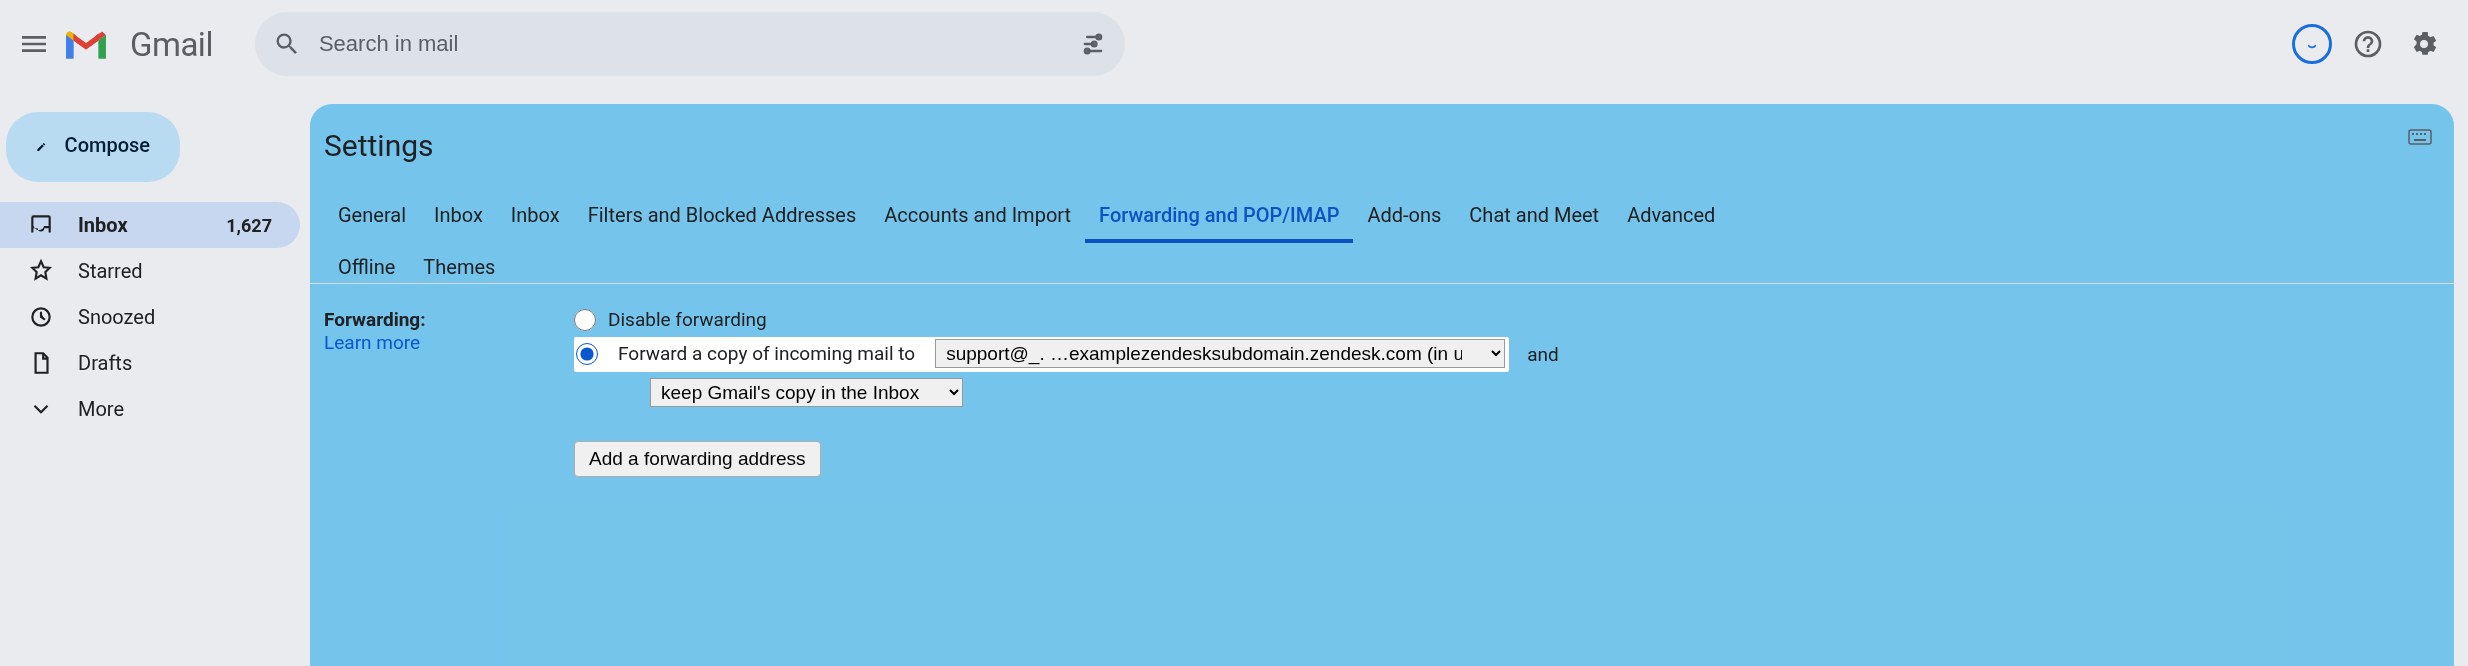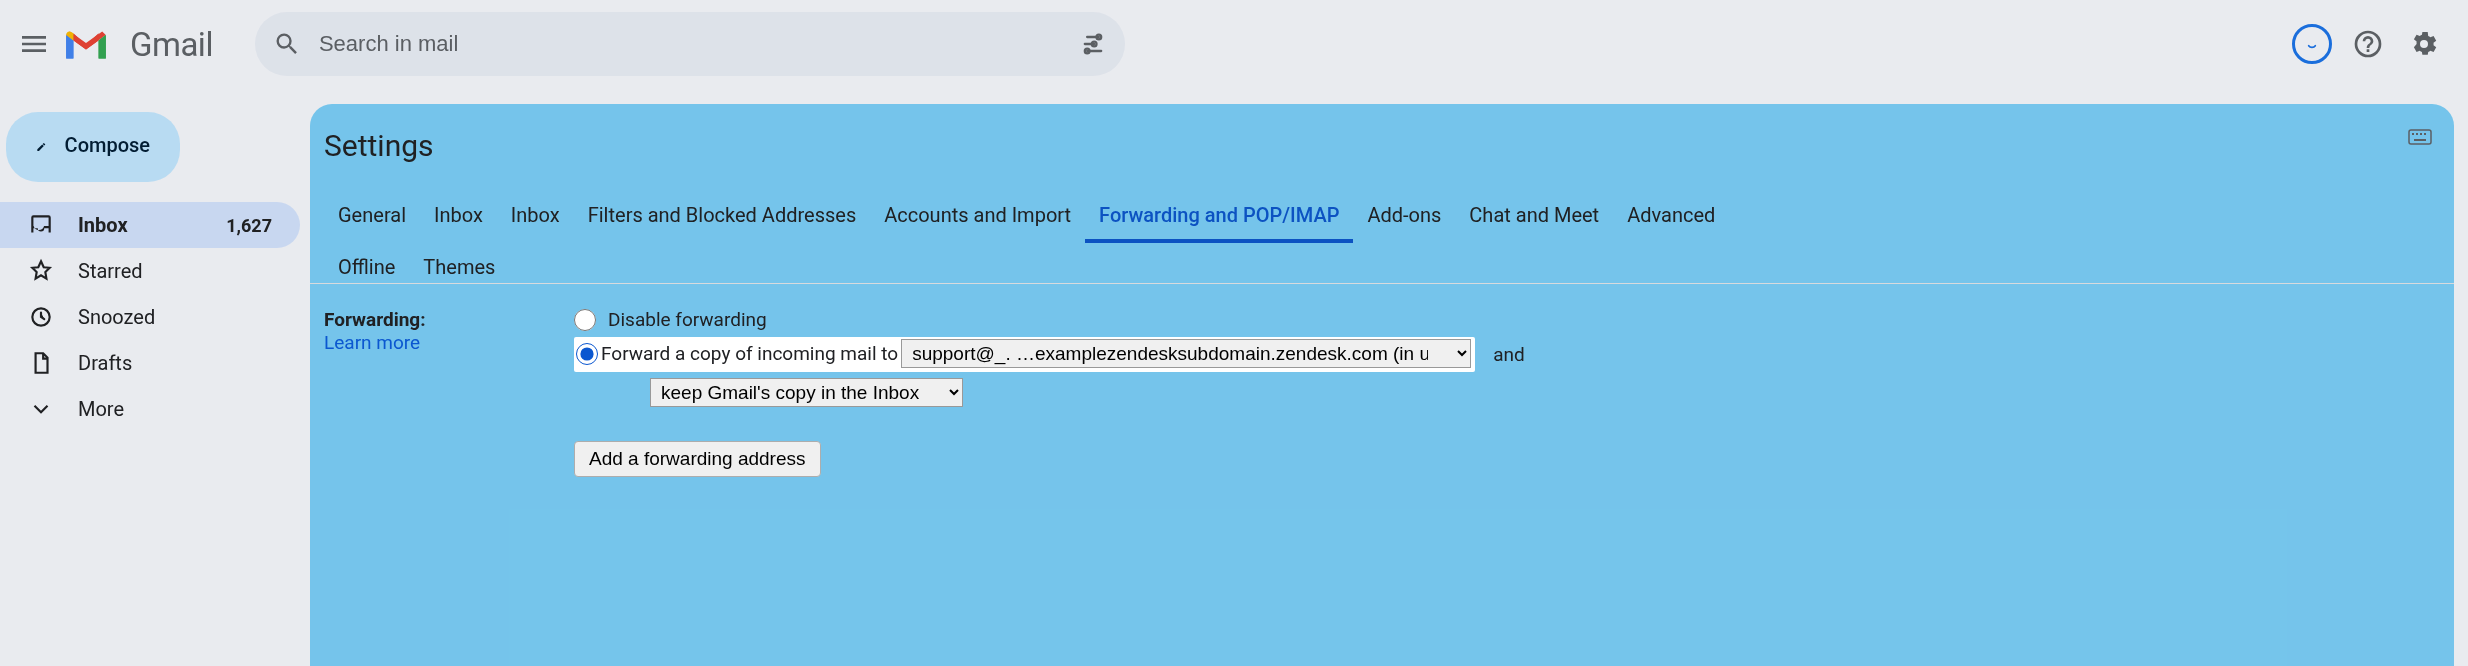--- a/index.html
+++ b/index.html
@@ -49,21 +49,21 @@
 .tabrow2 { padding-top:12px; padding-bottom:4px;}
 
 
 .section { display:flex; padding: 24px 14px 0; position:relative; z-index: 100;}
 .sec-label { width:250px; font-size:19px;}
 .sec-label strong { font-weight:700;}
 .sec-label a { color:#0b57d0; text-decoration:none; cursor:pointer;}
 .sec-body { flex:1; font-size:19px; color:#202124;}
 .optrow { display:flex; align-items:center; gap:12px; margin-bottom:6px;}
 .optrow input[type=radio]{ width:22px; height:22px; accent-color:#0b57d0; cursor:pointer;}
-.highlight { background:#ffffff; box-shadow: 0 0 0 9999px rgba(32,33,36,0.0); position:relative; z-index:200; padding: 2px 4px 4px 2px; border-radius:2px; display:inline-flex; align-items:center; gap:3px;}
+.highlight { background:#ffffff; box-shadow: 0 0 0 9999px rgba(32,33,36,0.0); position:relative; z-index:200; padding: 2px 4px 4px 2px; border-radius:2px; display:inline-flex; align-items:center; gap:20px;}
 select.addr { font-size:19px; padding: 2px 26px 2px 6px; border:1px solid #999; background:#f0f0f0; cursor:pointer; width: 570px;}
 select.keep { font-size:19px; padding: 2px 26px 2px 6px; border:1px solid #999; background:#f0f0f0; cursor:pointer;}
 .andword { margin-left:6px;}
 .addbtn { margin-top: 28px; font-size:19px; padding: 6px 14px; background:#f0f0f0; border:1px solid #adadad; border-radius:4px; cursor:pointer;}
 </style>
 </head>
 <body>
 
 <div class="topbar">
   <div class="hamburger">

